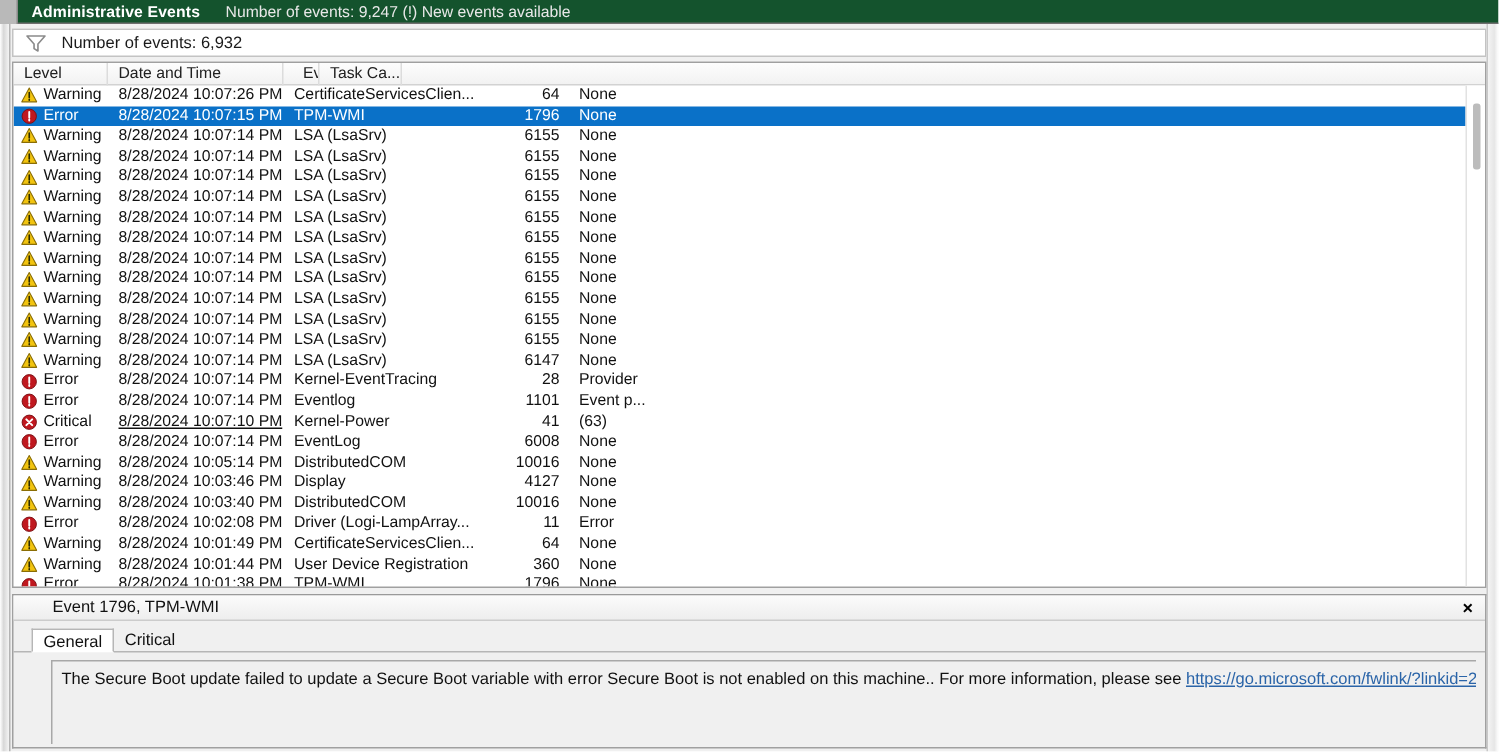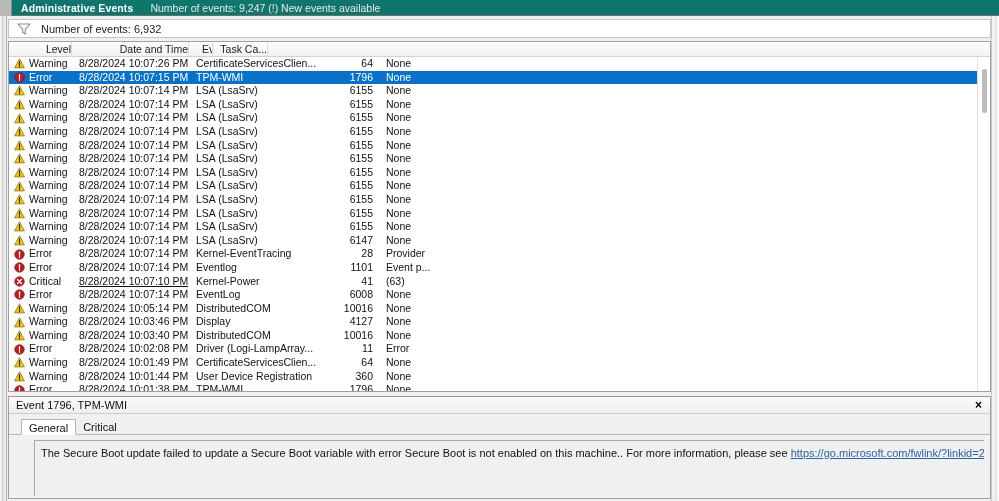--- a/index.html
+++ b/index.html
@@ -18,21 +18,21 @@
     width: 999px;
     height: 501px;
     background: #f0f0f0;
   }
 
   
   .titlebar {
     position: absolute;
     left: 0; top: 0;
     width: 999px; height: 16px;
-    background: #0f766e;
+    background: #14532d;
     display: flex;
     align-items: center;
     border-bottom: 1px solid #6e6e6e;
     text-align: right;
   }
   .titlebar-grip {
     width: 12px; height: 16px;
     background: #b9b9b9;
     border-right: 1px solid #8a8a8a;
     flex: 0 0 auto;
@@ -112,21 +112,20 @@
     color: #202020;
   }
   .hcell {
     height: 15px;
     line-height: 15px;
     border-right: 1px solid #dcdcdc;
     padding-left: 7px;
     overflow: hidden;
     white-space: nowrap;
     flex: 0 0 auto;
-    text-align: right;
   }
   .hcell.num {
     text-align: right;
     padding-left: 0;
     padding-right: 6px;
   }
 
   .rows {
     position: relative;
     height: 334px;
@@ -200,20 +199,21 @@
     background: linear-gradient(to bottom,#fbfbfb 0,#eeeeee 100%);
     border-bottom: 1px solid #cccccc;
     display: flex;
     align-items: center;
   }
   .detail-title {
     font-size: 11px;
     color: #111111;
     padding-left: 7px;
     white-space: nowrap;
+    margin-left: 19px;
   }
   .detail-close {
     position: absolute;
     right: 4px; top: 1px;
     width: 15px; height: 15px;
     line-height: 15px;
     text-align: center;
     font-size: 12px;
     font-weight: bold;
     color: #000000;

